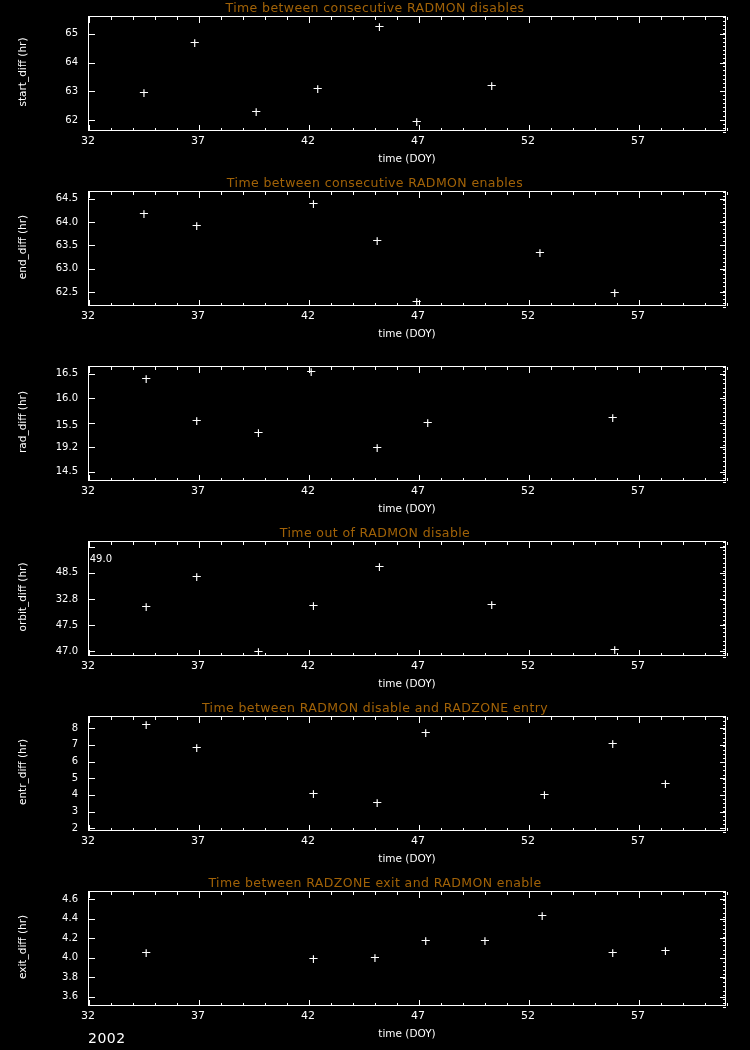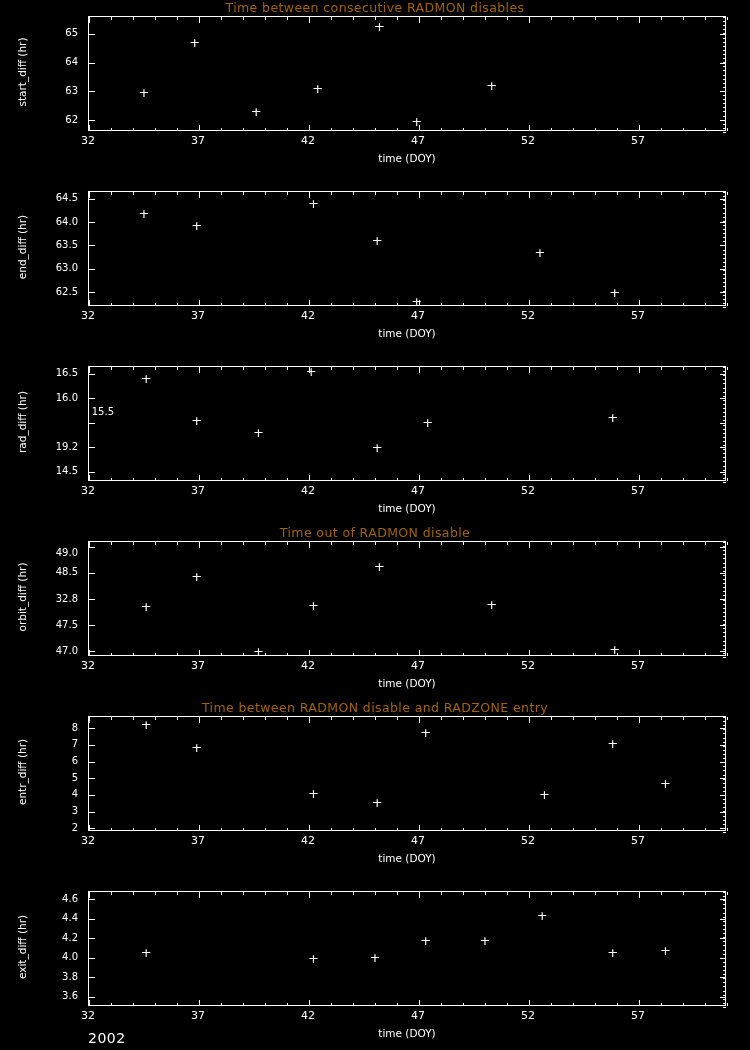--- a/index.html
+++ b/index.html
@@ -218,20 +218,21 @@
         <div class="xtick-label" style="left: 68px; width: 40px; top: 134px;">32</div>
         <div class="xtick-label" style="left: 178px; width: 40px; top: 134px;">37</div>
         <div class="xtick-label" style="left: 288px; width: 40px; top: 134px;">42</div>
         <div class="xtick-label" style="left: 398px; width: 40px; top: 134px;">47</div>
         <div class="xtick-label" style="left: 508px; width: 40px; top: 134px;">52</div>
         <div class="xtick-label" style="left: 618px; width: 40px; top: 134px;">57</div>
         <div class="ylabel" style="width: 120px; left: -38px; top: 65.5px;">start_diff (hr)</div>
         <div class="xlabel" style="left: 88px; width: 638px; top: 152px;">time (DOY)</div>
       </div>
       <div class="panel" style="top: 175px; height: 175px;">
+        <div class="panel-title">Time between consecutive RADMON enables</div>
         <div class="plotbox" style="left: 88px; top: 16px; width: 638px; height: 115px;">
           <div class="tick" style="left: 0px; top: 100.418px; width: 6px; height: 1px;"></div>
           <div class="tick" style="left: 631px; top: 100.418px; width: 6px; height: 1px;"></div>
           <div class="tick" style="left: 0px; top: 76.949px; width: 6px; height: 1px;"></div>
           <div class="tick" style="left: 631px; top: 76.949px; width: 6px; height: 1px;"></div>
           <div class="tick" style="left: 0px; top: 53.4796px; width: 6px; height: 1px;"></div>
           <div class="tick" style="left: 631px; top: 53.4796px; width: 6px; height: 1px;"></div>
           <div class="tick" style="left: 0px; top: 30.0102px; width: 6px; height: 1px;"></div>
           <div class="tick" style="left: 631px; top: 30.0102px; width: 6px; height: 1px;"></div>
           <div class="tick" style="left: 0px; top: 6.54082px; width: 6px; height: 1px;"></div>
@@ -451,21 +452,21 @@
           <div class="marker" style="left: 57.2px; top: 12.234px;">+</div>
           <div class="marker" style="left: 107.8px; top: 53.8298px;">+</div>
           <div class="marker" style="left: 169.4px; top: 66.0638px;">+</div>
           <div class="marker" style="left: 222.2px; top: 4.89362px;">+</div>
           <div class="marker" style="left: 288.2px; top: 80.7447px;">+</div>
           <div class="marker" style="left: 338.8px; top: 56.2766px;">+</div>
           <div class="marker" style="left: 523.6px; top: 51.383px;">+</div>
         </div>
         <div class="ytick-label" style="left: 0px; width: 78px; top: 115.213px;">14.5</div>
         <div class="ytick-label" style="left: 0px; width: 78px; top: 90.7447px;">19.2</div>
-        <div class="ytick-label" style="left: 0px; width: 78px; top: 56px; padding-left: 36px;">15.5</div>
+        <div class="ytick-label" style="left: 0px; width: 78px; top: 69px;">15.5</div>
         <div class="ytick-label" style="left: 0px; width: 78px; top: 41.8085px;">16.0</div>
         <div class="ytick-label" style="left: 0px; width: 78px; top: 17.3404px;">16.5</div>
         <div class="xtick-label" style="left: 68px; width: 40px; top: 134px;">32</div>
         <div class="xtick-label" style="left: 178px; width: 40px; top: 134px;">37</div>
         <div class="xtick-label" style="left: 288px; width: 40px; top: 134px;">42</div>
         <div class="xtick-label" style="left: 398px; width: 40px; top: 134px;">47</div>
         <div class="xtick-label" style="left: 508px; width: 40px; top: 134px;">52</div>
         <div class="xtick-label" style="left: 618px; width: 40px; top: 134px;">57</div>
         <div class="ylabel" style="width: 120px; left: -38px; top: 65.5px;">rad_diff (hr)</div>
         <div class="xlabel" style="left: 88px; width: 638px; top: 152px;">time (DOY)</div>
@@ -577,21 +578,21 @@
           <div class="marker" style="left: 169.4px; top: 109.773px;">+</div>
           <div class="marker" style="left: 224.4px; top: 64.2955px;">+</div>
           <div class="marker" style="left: 290.4px; top: 25.0909px;">+</div>
           <div class="marker" style="left: 402.6px; top: 62.7273px;">+</div>
           <div class="marker" style="left: 525.8px; top: 108.205px;">+</div>
         </div>
         <div class="ytick-label" style="left: 0px; width: 78px; top: 119.773px;">47.0</div>
         <div class="ytick-label" style="left: 0px; width: 78px; top: 93.6364px;">47.5</div>
         <div class="ytick-label" style="left: 0px; width: 78px; top: 67.5px;">32.8</div>
         <div class="ytick-label" style="left: 0px; width: 78px; top: 41.3636px;">48.5</div>
-        <div class="ytick-label" style="left: 0px; width: 78px; top: 22px;">49.0</div>
+        <div class="ytick-label" style="left: 0px; width: 78px; top: 28px; padding-left: 34px;">49.0</div>
         <div class="xtick-label" style="left: 68px; width: 40px; top: 134px;">32</div>
         <div class="xtick-label" style="left: 178px; width: 40px; top: 134px;">37</div>
         <div class="xtick-label" style="left: 288px; width: 40px; top: 134px;">42</div>
         <div class="xtick-label" style="left: 398px; width: 40px; top: 134px;">47</div>
         <div class="xtick-label" style="left: 508px; width: 40px; top: 134px;">52</div>
         <div class="xtick-label" style="left: 618px; width: 40px; top: 134px;">57</div>
         <div class="ylabel" style="width: 120px; left: -38px; top: 65.5px;">orbit_diff (hr)</div>
         <div class="xlabel" style="left: 88px; width: 638px; top: 152px;">time (DOY)</div>
       </div>
       <div class="panel" style="top: 700px; height: 175px;">
@@ -719,20 +720,21 @@
         <div class="xtick-label" style="left: 68px; width: 40px; top: 134px;">32</div>
         <div class="xtick-label" style="left: 178px; width: 40px; top: 134px;">37</div>
         <div class="xtick-label" style="left: 288px; width: 40px; top: 134px;">42</div>
         <div class="xtick-label" style="left: 398px; width: 40px; top: 134px;">47</div>
         <div class="xtick-label" style="left: 508px; width: 40px; top: 134px;">52</div>
         <div class="xtick-label" style="left: 618px; width: 40px; top: 134px;">57</div>
         <div class="ylabel" style="width: 120px; left: -38px; top: 65.5px;">entr_diff (hr)</div>
         <div class="xlabel" style="left: 88px; width: 638px; top: 152px;">time (DOY)</div>
       </div>
       <div class="panel" style="top: 875px; height: 175px;">
+        <div class="panel-title">Time between RADZONE exit and RADMON enable</div>
         <div class="plotbox" style="left: 88px; top: 16px; width: 638px; height: 115px;">
           <div class="tick" style="left: 0px; top: 104.754px; width: 6px; height: 1px;"></div>
           <div class="tick" style="left: 631px; top: 104.754px; width: 6px; height: 1px;"></div>
           <div class="tick" style="left: 0px; top: 85.2627px; width: 6px; height: 1px;"></div>
           <div class="tick" style="left: 631px; top: 85.2627px; width: 6px; height: 1px;"></div>
           <div class="tick" style="left: 0px; top: 65.7712px; width: 6px; height: 1px;"></div>
           <div class="tick" style="left: 631px; top: 65.7712px; width: 6px; height: 1px;"></div>
           <div class="tick" style="left: 0px; top: 46.2797px; width: 6px; height: 1px;"></div>
           <div class="tick" style="left: 631px; top: 46.2797px; width: 6px; height: 1px;"></div>
           <div class="tick" style="left: 0px; top: 26.7881px; width: 6px; height: 1px;"></div>

